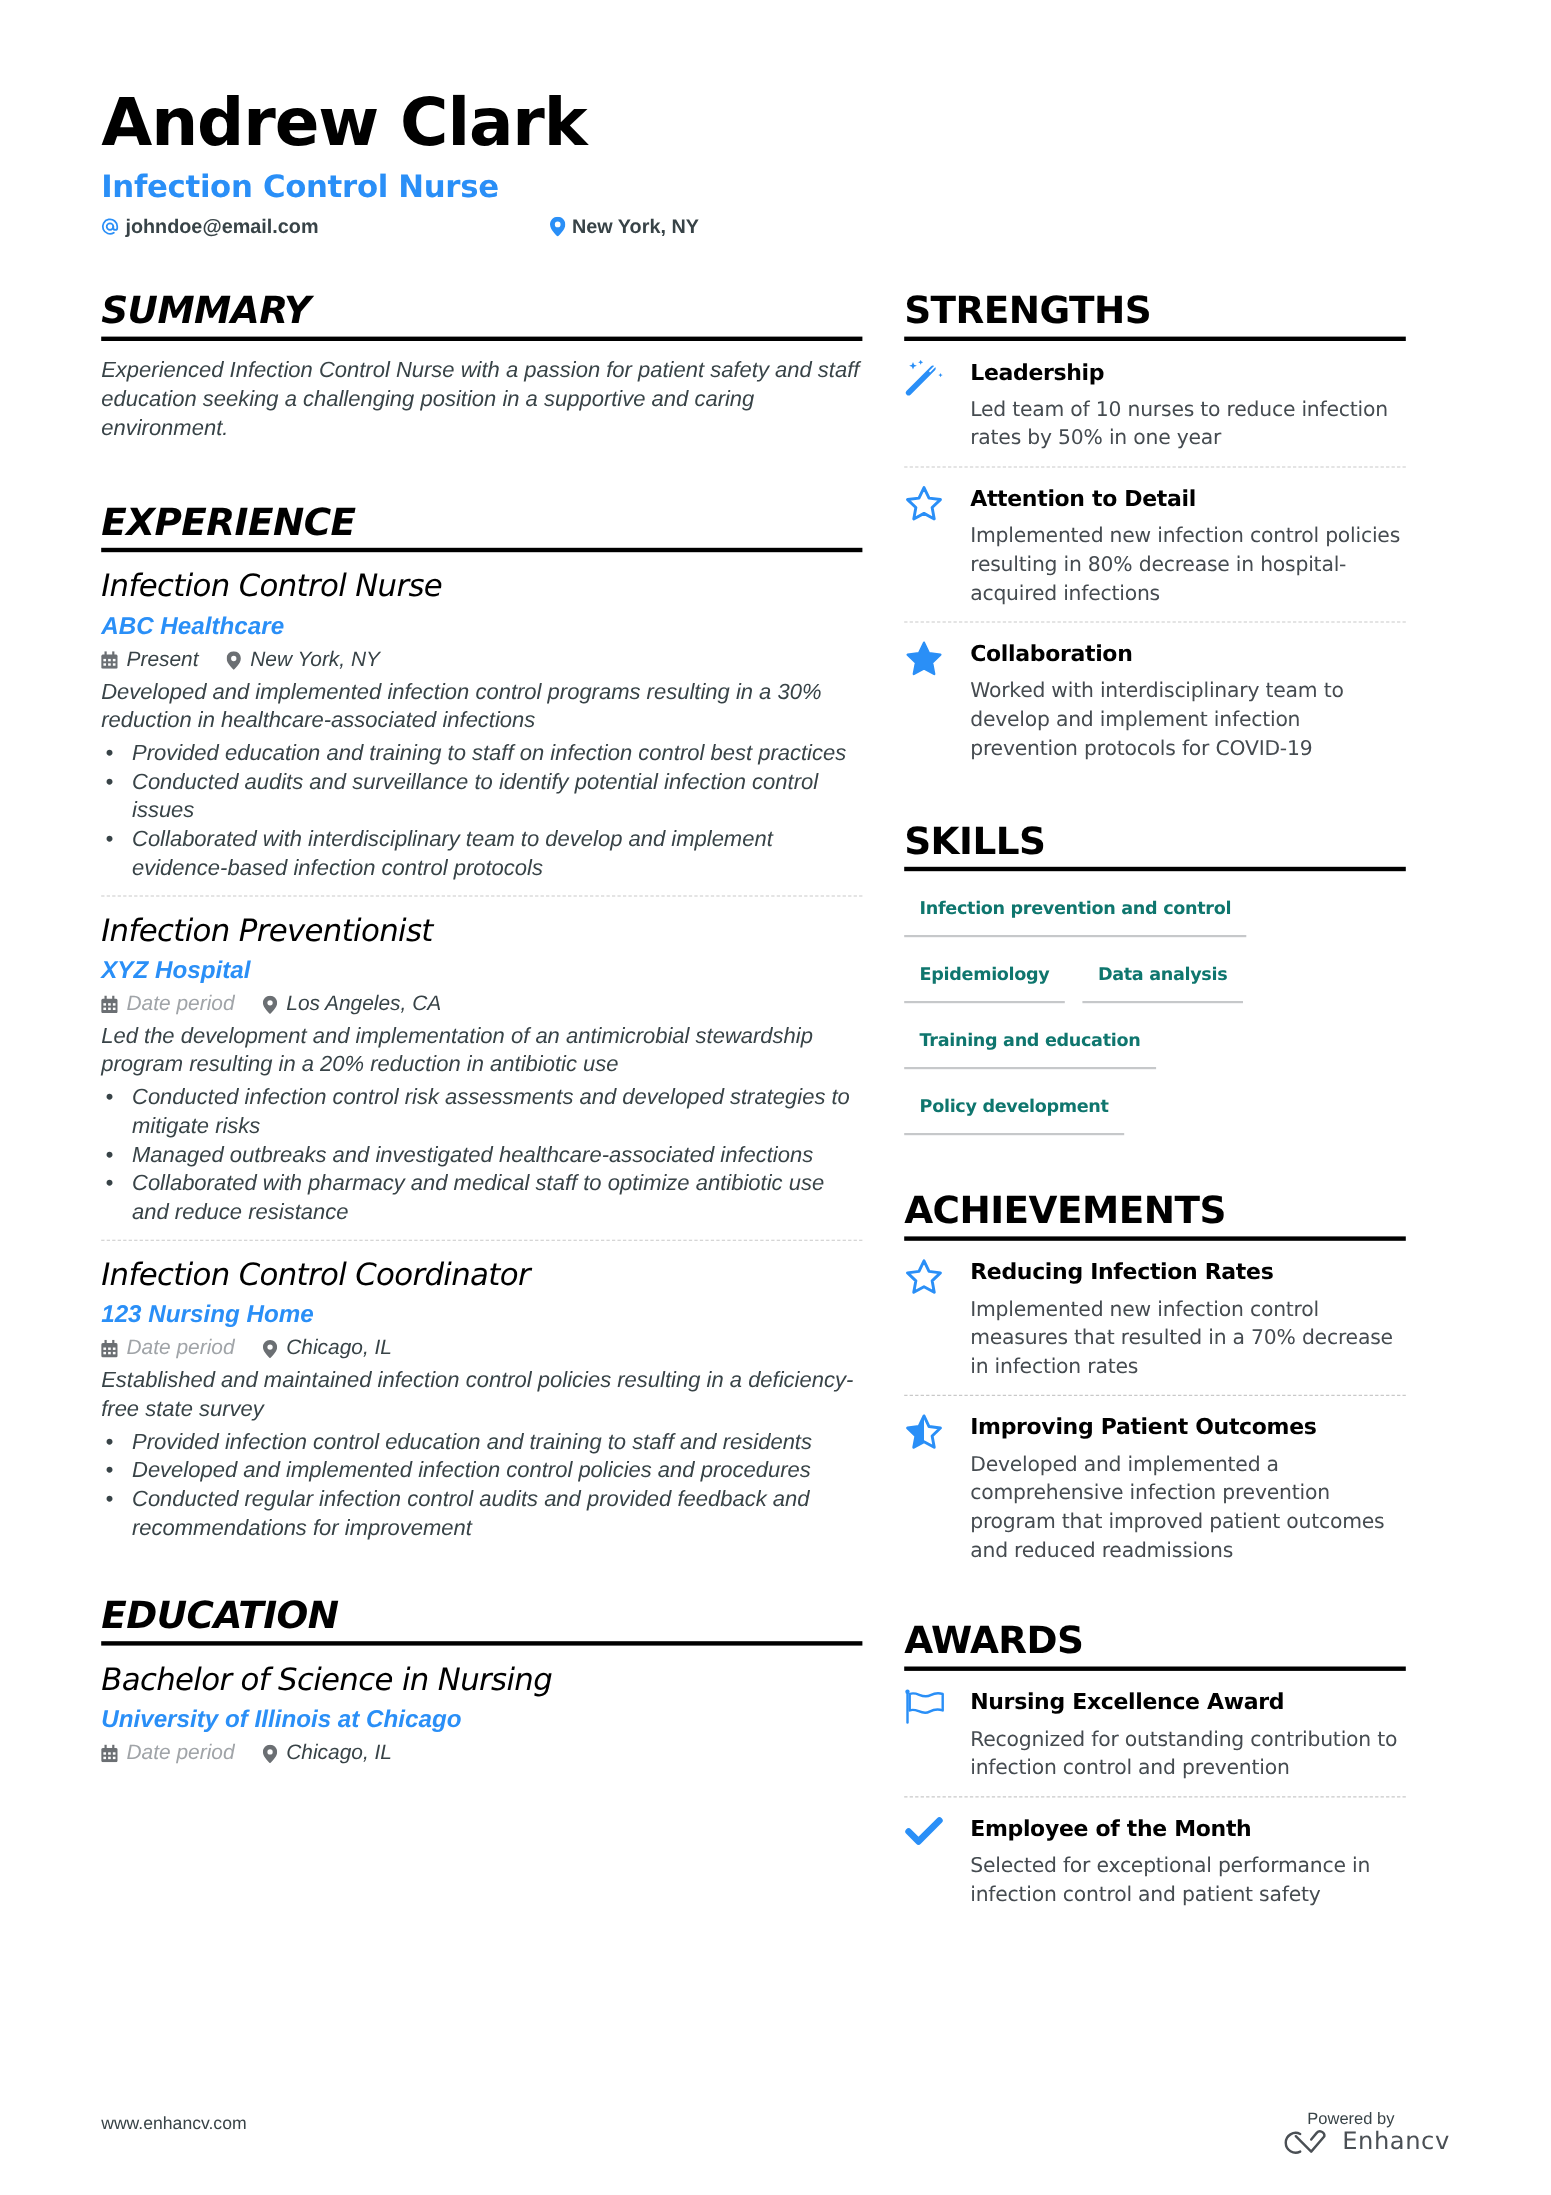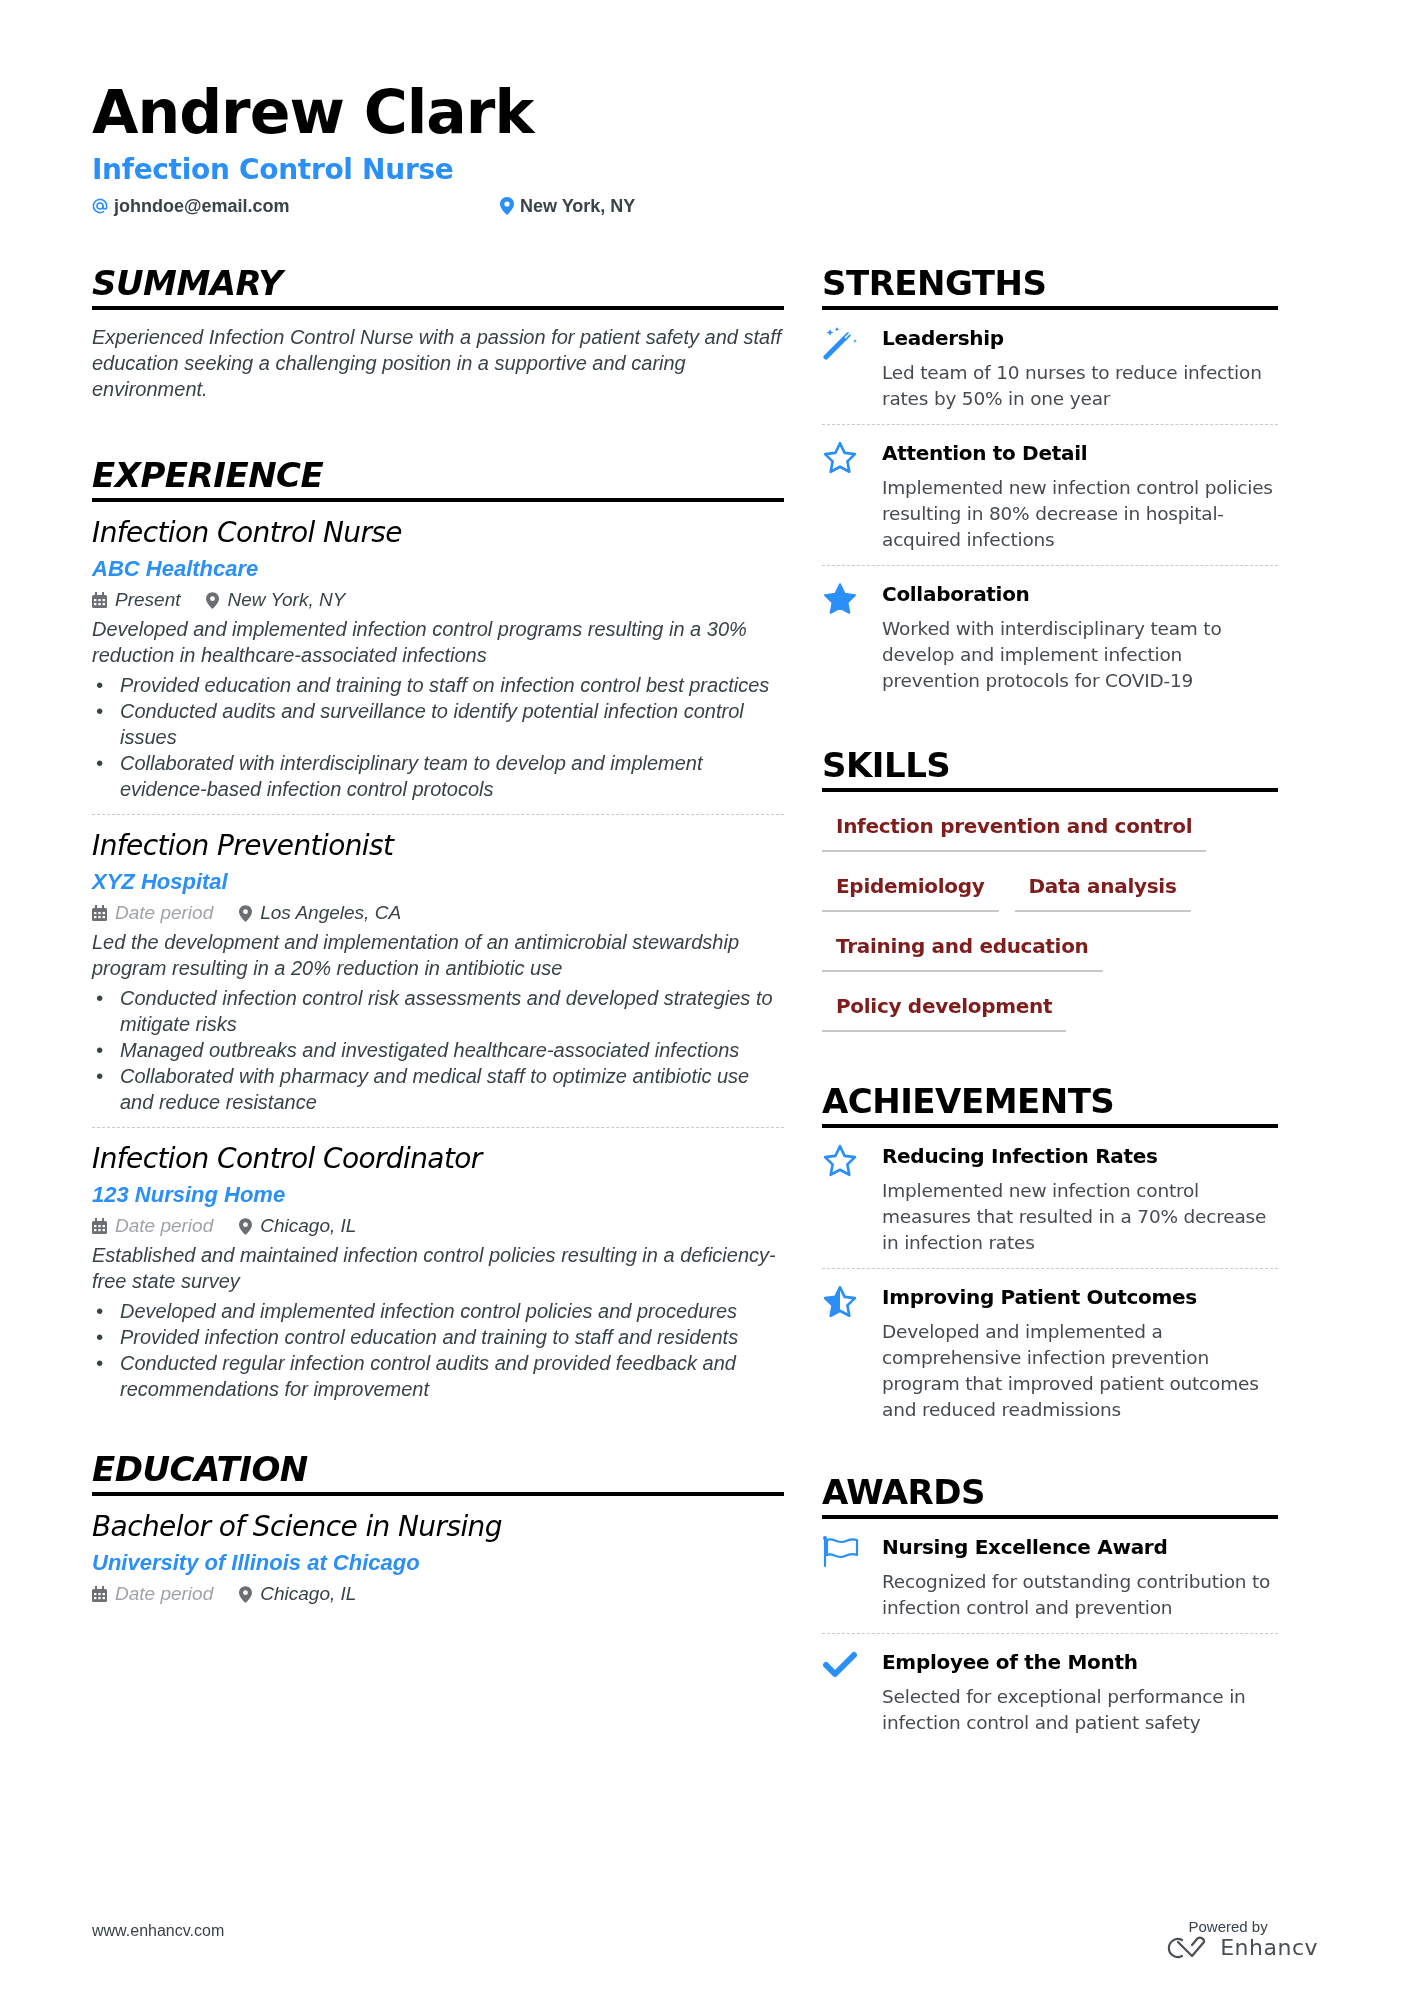--- a/index.html
+++ b/index.html
@@ -41,21 +41,21 @@
     .edu { padding-top: 14px; }
 
     .item { display: flex; padding: 14px 0 12px; }
     .item + .item { border-top: 1px dashed #c9c9c9; }
     .item .item-icon { width: 60px; flex: 0 0 60px; color: #2a8ff7; padding-top: 2px; }
     .item-body { flex: 1; }
     .item-title { font-family: "DejaVu Sans", sans-serif; font-weight: bold; font-size: 20px; line-height: 28px; color: #000; letter-spacing: -0.3px; }
     .item-desc { font-family: "DejaVu Sans", sans-serif; font-size: 18.5px; line-height: 26px; color: #454b50; margin-top: 8px; letter-spacing: -0.2px; }
 
     .skills { display: flex; flex-wrap: wrap; padding-top: 16px; }
-    .skill { font-family: "DejaVu Sans", sans-serif; font-weight: bold; font-size: 20px; line-height: 28px; color: #7f1d1d; padding: 4px 14px 10px 14px; border-bottom: 2px solid #c6c8ca; margin-right: 16px; margin-bottom: 16px; letter-spacing: -0.3px; }
+    .skill { font-family: "DejaVu Sans", sans-serif; font-weight: bold; font-size: 16px; line-height: 28px; color: #0f766e; padding: 4px 14px 10px 14px; border-bottom: 2px solid #c6c8ca; margin-right: 16px; margin-bottom: 16px; letter-spacing: -0.3px; }
 
     .gap-sec { height: 52px; }
     .gap-sec-r { height: 48px; }
 
     .footer { position: absolute; left: 92px; top: 1918px; width: 1226px; height: 30px; font-size: 16px; color: #384347; }
     .footer .site { position: absolute; left: 0; top: 4px; }
     .footer .powered { position: absolute; right: 0; top: 0; display: flex; align-items: center; flex-direction: column; }
     .footer .powered-label { font-size: 15px; color: #384347; margin-right: 26px; }
     .footer .brand { display: inline-flex; align-items: center; font-size: 22px; color: #4a4f54; font-family: "DejaVu Sans", sans-serif; letter-spacing: 0.5px; }
     .footer .brand svg { margin-right: 10px; }
@@ -205,22 +205,22 @@
           <span class="ic">
             <svg width="13" height="17" viewBox="0 0 14 18">
                 <path d="M7 0C3.1 0 0 3.1 0 7c0 5 7 11 7 11s7-6 7-11c0-3.9-3.1-7-7-7zm0 9.6A2.6 2.6 0 1 1 7 4.4a2.6 2.6 0 0 1 0 5.2z" fill="#6b6f73"></path>
               </svg>
           </span>
           <span>Chicago, IL</span>
         </span>
       </div>
       <div class="job-desc">Established and maintained infection control policies resulting in a deficiency-free state survey</div>
       <ul class="bullets">
+        <li>Provided infection control education and training to staff and residents</li>
         <li>Developed and implemented infection control policies and procedures</li>
-        <li>Provided infection control education and training to staff and residents</li>
         <li>Conducted regular infection control audits and provided feedback and recommendations for improvement</li>
       </ul>
     </div>
   </div>
 
   <div style="height:34px"></div>
 
   <div class="section">
     <div class="section-title">EDUCATION</div>
     <div class="section-rule"></div>

